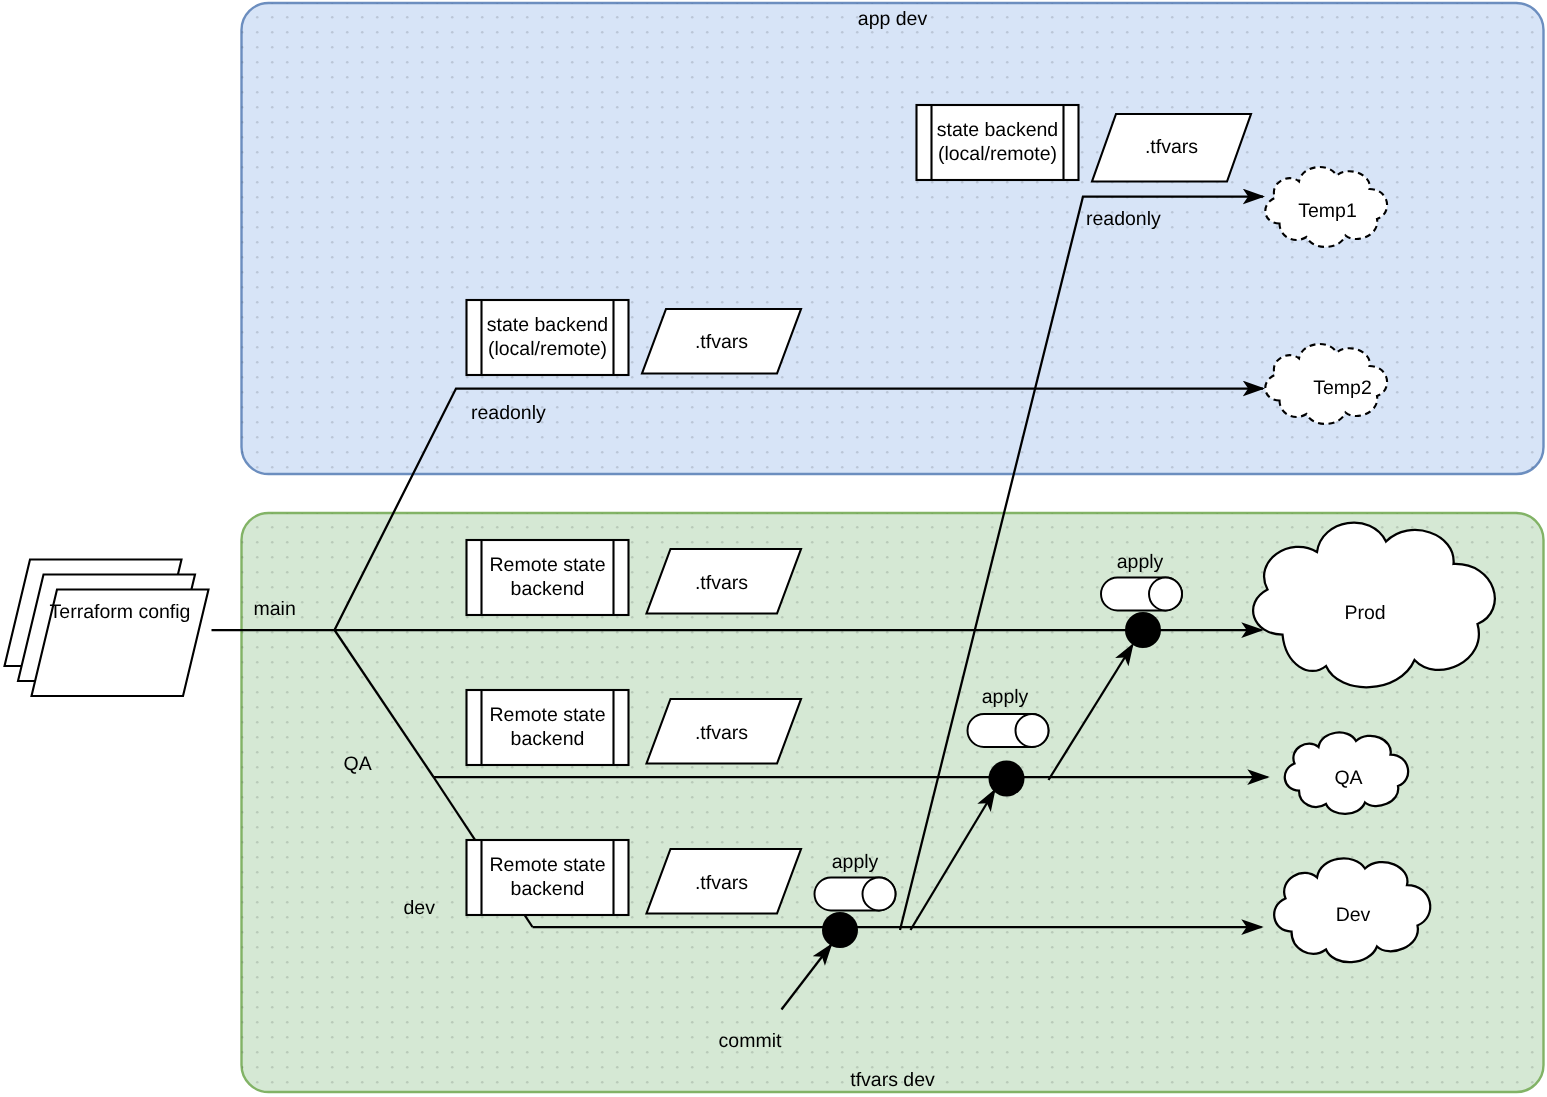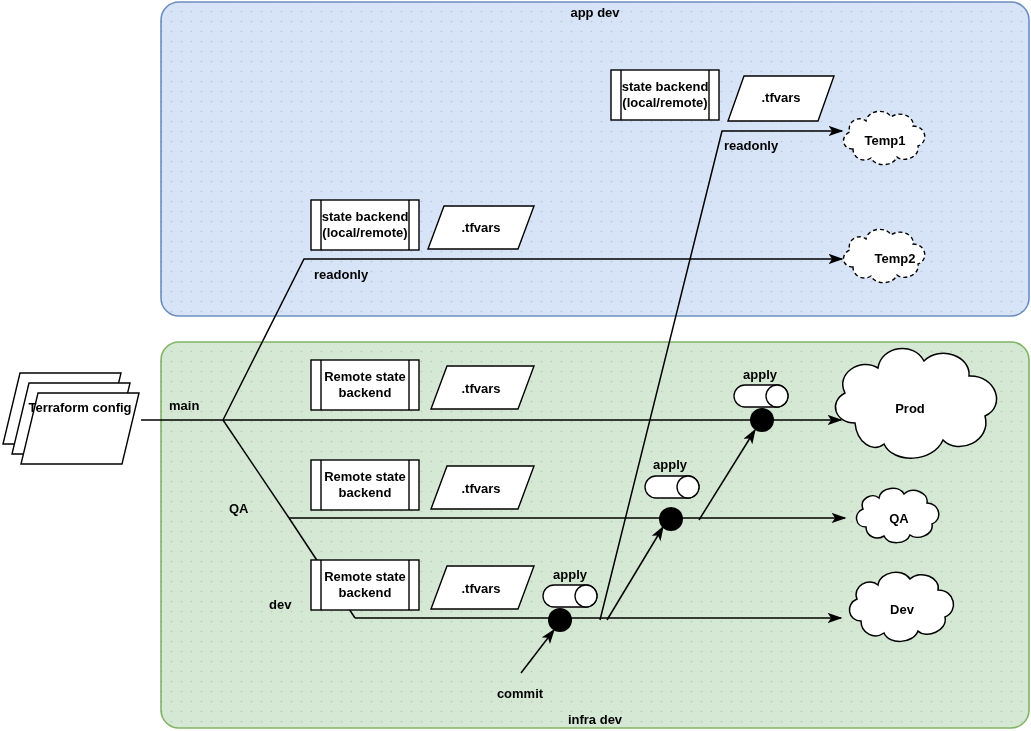--- a/index.html
+++ b/index.html
@@ -1,18 +1,18 @@
 <!DOCTYPE html>
 <html><head>
 <meta charset="utf-8">
 <style>
   html,body{margin:0;padding:0;background:#ffffff;}
   body{width:1031px;height:731px;position:relative;overflow:hidden;
        font-family:"Liberation Sans","DejaVu Sans",sans-serif;}
-  #stage{position:absolute;inset:0;width:1031px;height:560px;font-weight:bold;}
+  #stage{position:absolute;inset:0;width:1031px;height:560px;}
   svg.layer{position:absolute;left:0;top:0;width:1031px;height:731px;}
   .lbl{position:absolute;font-size:13px;color:#000;white-space:nowrap;
        line-height:1.25;text-align:center;}
   .lbl.c{transform:translate(-50%,-50%);}
 </style>
 </head>
 <body>
 
 <div id="stage">
 
@@ -158,21 +158,21 @@
 
     <g>
       <path d="M861,621 C848,621 845,604 857,599 C852,586 869,577 878,585
                C880,571 903,568 910,579 C921,569 941,578 938,590
                C955,590 959,611 945,617 C948,631 926,639 918,631
                C913,644 889,645 884,633 C874,640 861,633 861,621 Z" fill="#fff" stroke="#000" stroke-width="1.5"></path>
     </g>
   </svg>
 
   <div class="lbl c" style="left:595px;top:13px;">app dev</div>
-  <div class="lbl c" style="left:595px;top:720px;">infra dev</div>
+  <div class="lbl c" style="left:595px;top:720px;">tfvars dev</div>
 
   <div class="lbl c" style="left:665px;top:95px;">
     <span>state backend</span><br>
     <span>(local/remote)</span>
   </div>
   <div class="lbl c" style="left:781px;top:98px;">.tfvars</div>
   <div class="lbl" style="left:724px;top:138px;">readonly</div>
   <div class="lbl c" style="left:885px;top:141px;">Temp1</div>
 
   <div class="lbl c" style="left:365px;top:225px;">
@@ -205,15 +205,15 @@
 
   <div class="lbl" style="left:269px;top:597px;">dev</div>
   <div class="lbl c" style="left:365px;top:585px;">
     <span>Remote state</span><br>
     <span>backend</span>
   </div>
   <div class="lbl c" style="left:481px;top:589px;">.tfvars</div>
   <div class="lbl c" style="left:570px;top:575px;">apply</div>
   <div class="lbl c" style="left:902px;top:610px;">Dev</div>
 
-  <div class="lbl c" style="left:500px;top:694px;margin-left:20px;">commit</div>
+  <div class="lbl c" style="left:500px;top:694px;">commit</div>
 
 </div>
 
 </body></html>

